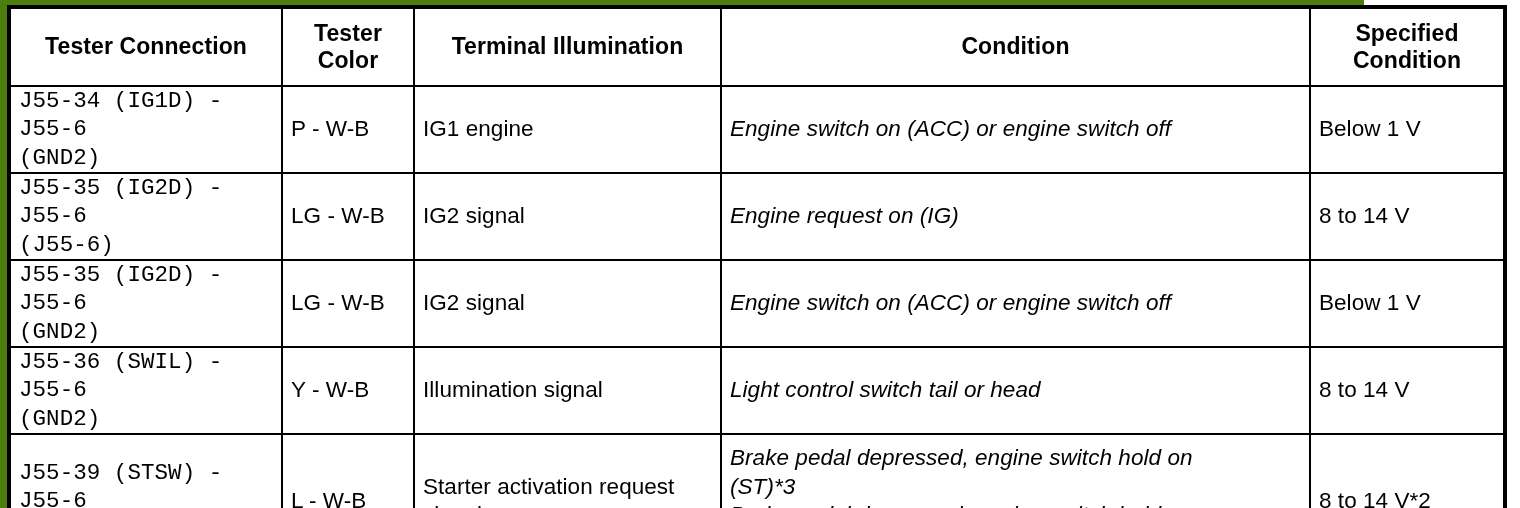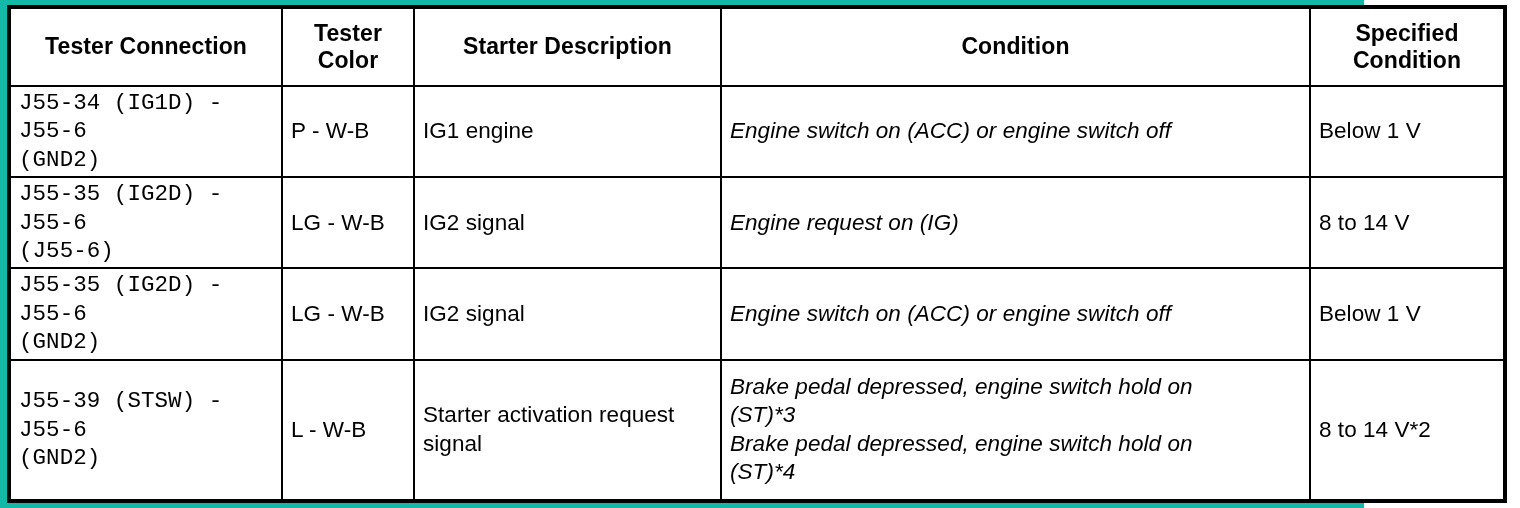--- a/index.html
+++ b/index.html
@@ -14,21 +14,21 @@
     overflow: hidden;
     font-family: "Liberation Sans", sans-serif;
     color: #000000;
     -webkit-font-smoothing: none;
   }
 
   #page {
     position: relative;
     width: 1364px;
     height: 508px;
-    background: #14b8a6;
+    background: #4d7c0f;
   }
 
   
   table.spec-table {
     position: absolute;
     left: 7px;
     top: 5px;
     width: 1496px;
     height: 498px;
     border-collapse: collapse;
@@ -109,21 +109,21 @@
       <col class="c-terminal">
       <col class="c-condition">
       <col class="c-specified">
     </colgroup>
 
     <thead>
       <tr>
         <th>Tester Connection</th>
         <th>Tester
 Color</th>
-        <th>Starter Description</th>
+        <th>Terminal Illumination</th>
         <th>Condition</th>
         <th>Specified
 Condition</th>
       </tr>
     </thead>
 
     <tbody>
 
       <tr class="row-standard">
         <td class="cell-tester">J55-34 (IG1D) - J55-6
@@ -145,20 +145,28 @@
 
       <tr class="row-standard">
         <td class="cell-tester">J55-35 (IG2D) - J55-6
 (GND2)</td>
         <td class="cell-wiring">LG - W-B</td>
         <td class="cell-terminal">IG2 signal</td>
         <td class="cell-condition">Engine switch on (ACC) or engine switch off</td>
         <td class="cell-specified">Below 1 V</td>
       </tr>
 
+      <tr class="row-standard">
+        <td class="cell-tester">J55-36 (SWIL) - J55-6
+(GND2)</td>
+        <td class="cell-wiring">Y - W-B</td>
+        <td class="cell-terminal">Illumination signal</td>
+        <td class="cell-condition">Light control switch tail or head</td>
+        <td class="cell-specified">8 to 14 V</td>
+      </tr>
 
       <tr class="row-tall">
         <td class="cell-tester">J55-39 (STSW) - J55-6
 (GND2)</td>
         <td class="cell-wiring">L - W-B</td>
         <td class="cell-terminal">Starter activation request
 signal</td>
         <td class="cell-condition">Brake pedal depressed, engine switch hold on
 (ST)*3
 Brake pedal depressed, engine switch hold on

